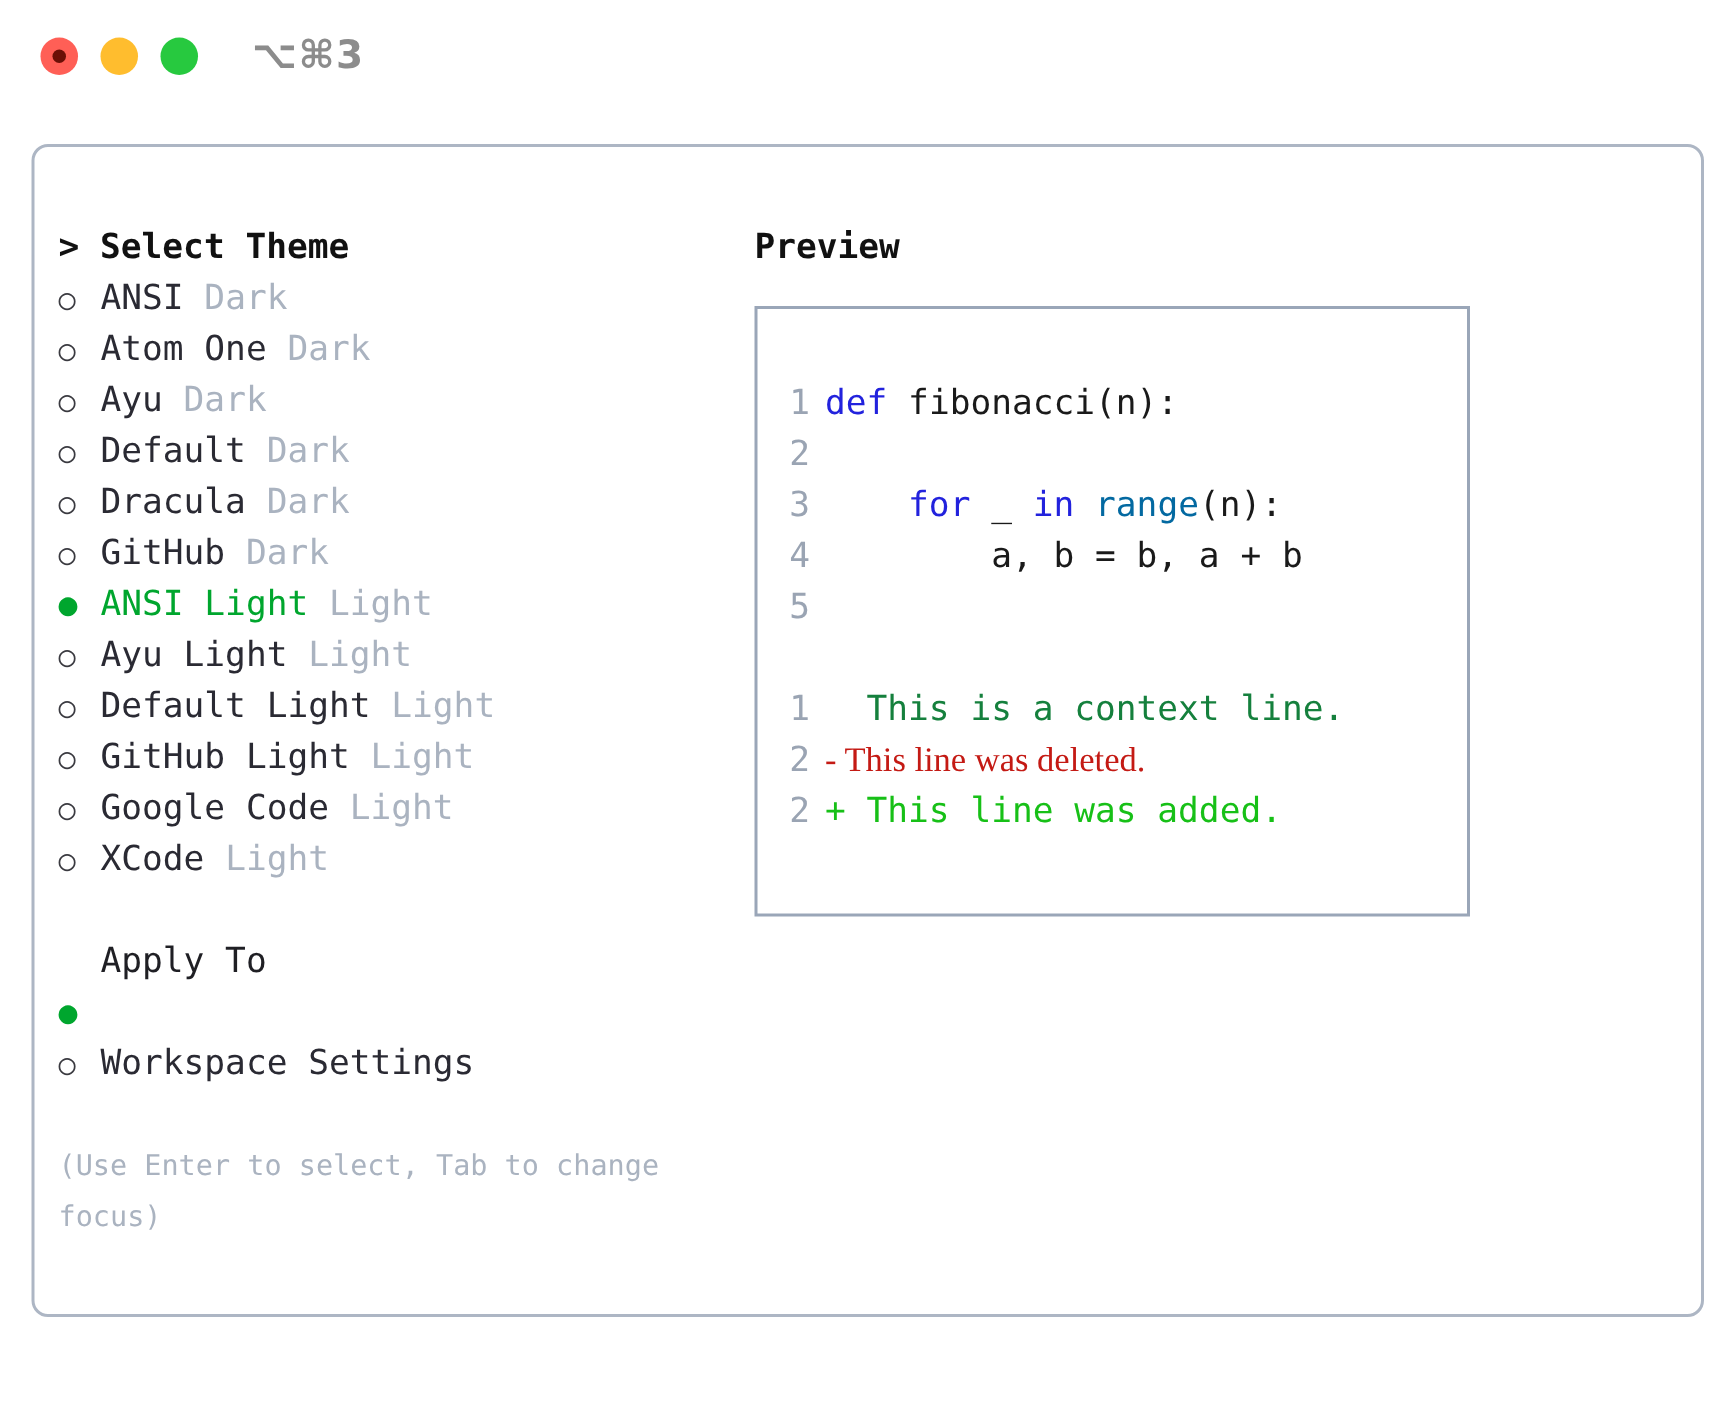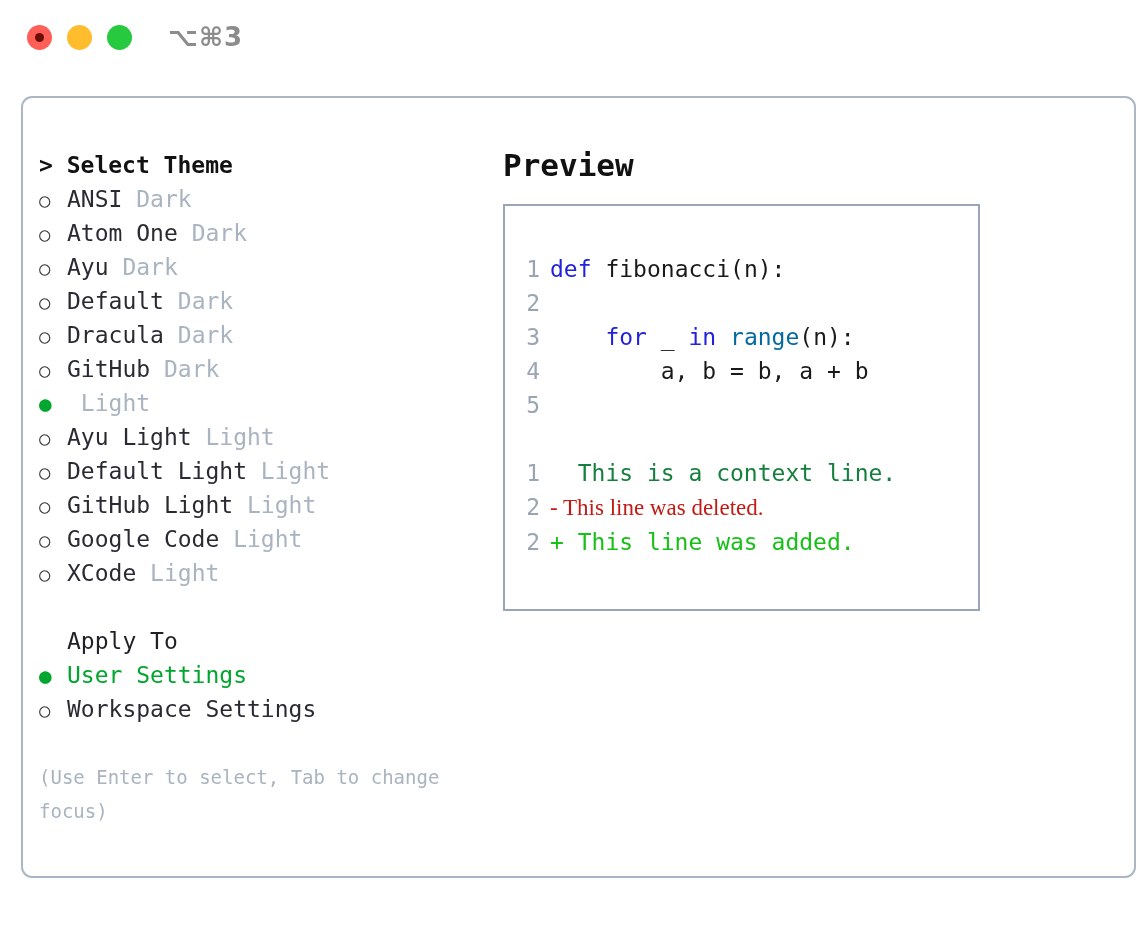--- a/index.html
+++ b/index.html
@@ -136,21 +136,21 @@
   }
 
   
   .right-col {
     position: absolute;
     left: 480px;
     top: 50px;
     width: 490px;
   }
   .preview-title {
-    font-size: 31px;
+    font-size: 23px;
     line-height: 34px;
     font-weight: 700;
     color: #111111;
     margin-bottom: 22px;
     white-space: pre;
   }
   .preview-box {
     width: 477px;
     height: 407px;
     border: 2px solid #9aa6b8;
@@ -207,33 +207,33 @@
 
     <div class="left-col">
       <div class="section-header">&gt; Select Theme</div>
       <div class="opt-list" id="theme-options">
           <div class="opt"><span class="bullet">○</span><span class="opt-label">ANSI</span><span class="opt-badge"> Dark</span></div>
           <div class="opt"><span class="bullet">○</span><span class="opt-label">Atom One</span><span class="opt-badge"> Dark</span></div>
           <div class="opt"><span class="bullet">○</span><span class="opt-label">Ayu</span><span class="opt-badge"> Dark</span></div>
           <div class="opt"><span class="bullet">○</span><span class="opt-label">Default</span><span class="opt-badge"> Dark</span></div>
           <div class="opt"><span class="bullet">○</span><span class="opt-label">Dracula</span><span class="opt-badge"> Dark</span></div>
           <div class="opt"><span class="bullet">○</span><span class="opt-label">GitHub</span><span class="opt-badge"> Dark</span></div>
-          <div class="opt selected"><span class="bullet">●</span><span class="opt-badge"> Light</span></div>
+          <div class="opt selected"><span class="bullet">●</span><span class="opt-label">ANSI Light</span><span class="opt-badge"> Light</span></div>
           <div class="opt"><span class="bullet">○</span><span class="opt-label">Ayu Light</span><span class="opt-badge"> Light</span></div>
           <div class="opt"><span class="bullet">○</span><span class="opt-label">Default Light</span><span class="opt-badge"> Light</span></div>
           <div class="opt"><span class="bullet">○</span><span class="opt-label">GitHub Light</span><span class="opt-badge"> Light</span></div>
           <div class="opt"><span class="bullet">○</span><span class="opt-label">Google Code</span><span class="opt-badge"> Light</span></div>
           <div class="opt"><span class="bullet">○</span><span class="opt-label">XCode</span><span class="opt-badge"> Light</span></div>
         </div>
 
       <div class="spacer-lg"></div>
 
       <div class="section-header plain">Apply To</div>
       <div class="opt-list" id="apply-options">
-          <div class="opt selected"><span class="bullet">●</span><span class="opt-label">User Settings</span></div>
+          <div class="opt selected"><span class="bullet">●</span></div>
           <div class="opt"><span class="bullet">○</span><span class="opt-label">Workspace Settings</span></div>
         </div>
 
       <div class="spacer-md"></div>
 
       <div class="hint">(Use Enter to select, Tab to change focus)</div>
     </div>
 
     <div class="right-col">
       <div class="preview-title">Preview</div>

